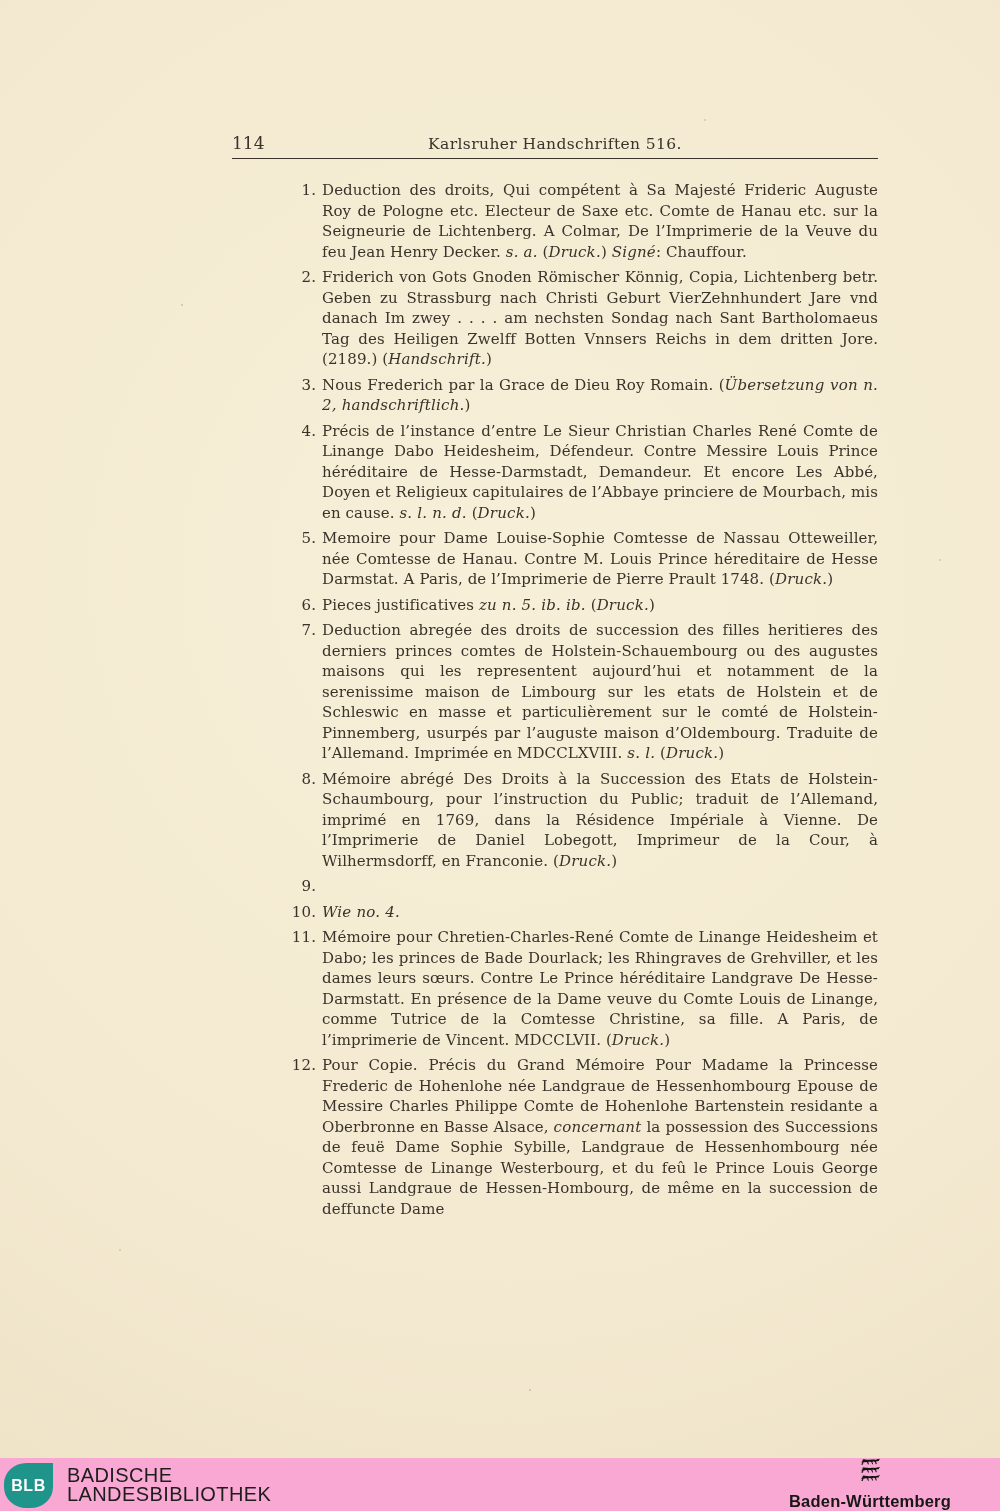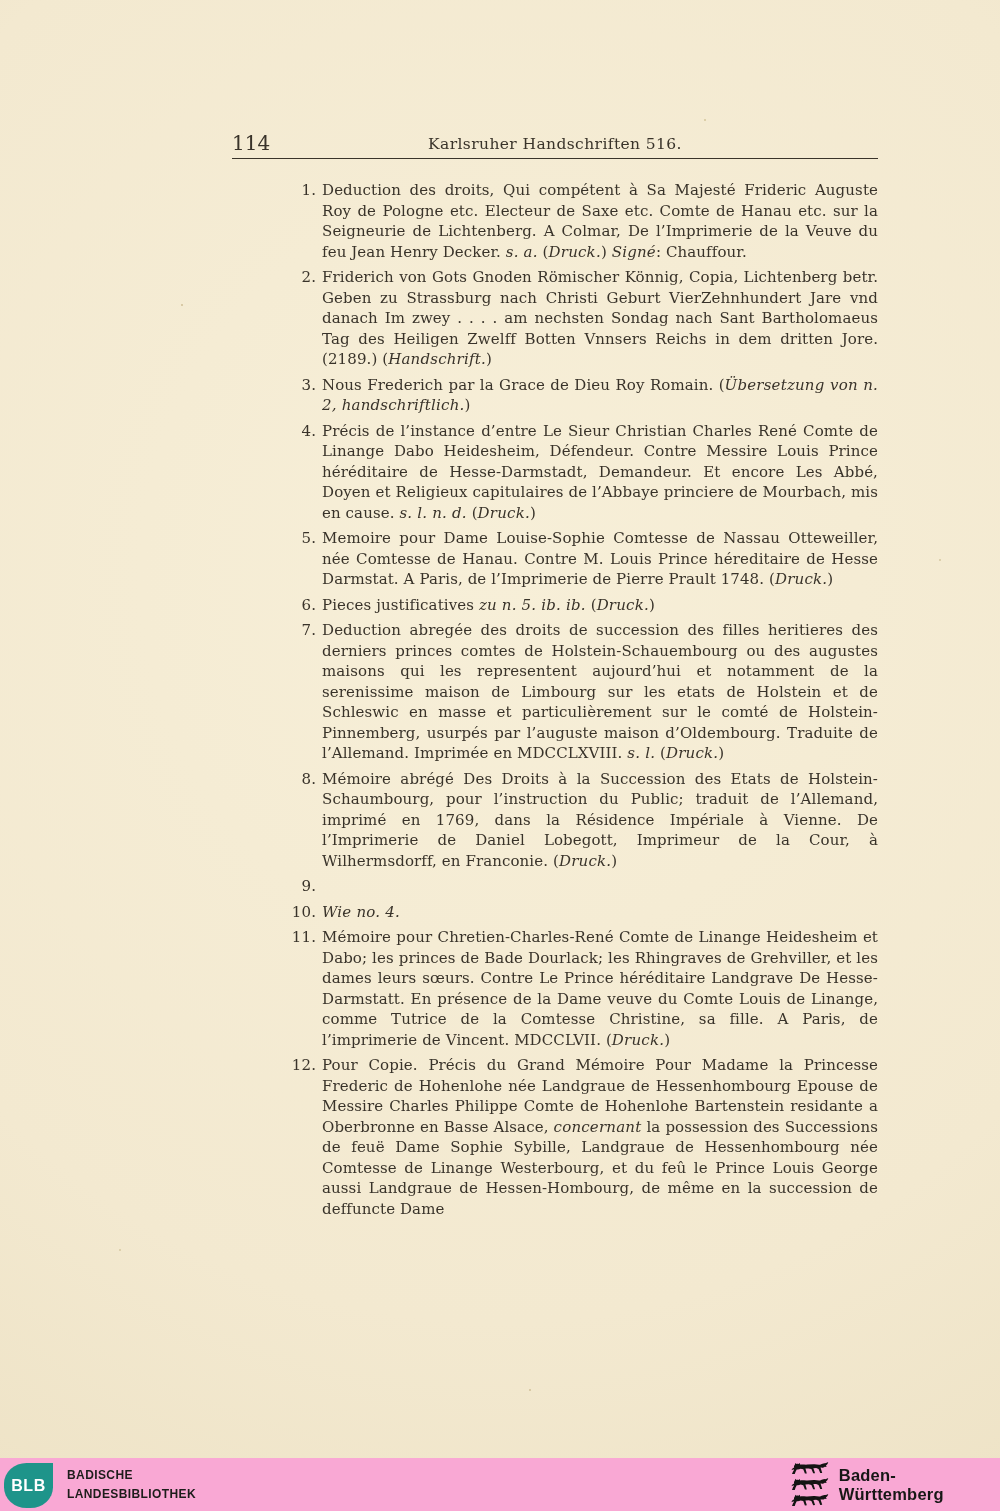--- a/index.html
+++ b/index.html
@@ -10,38 +10,38 @@
       radial-gradient(circle 2px at 182px 305px, #d9caa6 0 55%, transparent 60%),
       radial-gradient(circle 2px at 705px 120px, #dccfa9 0 55%, transparent 60%),
       radial-gradient(circle 1.5px at 870px 980px, #d9caa6 0 55%, transparent 60%),
       radial-gradient(circle 2px at 120px 1250px, #ddd0ad 0 55%, transparent 60%),
       radial-gradient(circle 1.5px at 530px 1390px, #d9caa6 0 55%, transparent 60%),
       radial-gradient(circle 2px at 940px 560px, #ddd0ad 0 55%, transparent 60%),
       radial-gradient(ellipse 130% 90% at 50% 38%, #f7efd8 0%, #f3e9d0 55%, #e9ddbd 100%);
   }
   .content{position:absolute;left:232px;top:133px;width:646px;color:#39332a;}
   .running-head{position:relative;height:23px;font-size:15.5px;line-height:23px;}
-  .pagenum{position:absolute;left:0;top:-1px;font-size:20px;}
+  .pagenum{position:absolute;left:0;top:-1px;font-size:17px;}
   .head-title{display:block;text-align:center;letter-spacing:.4px;}
   .rule{border-bottom:1.7px solid #3a342a;margin-top:2px;}
   ol.entries{list-style:none;margin:21px 0 0 0;padding:0;
     font-size:15px;line-height:20.5px;letter-spacing:.1px;color:#39332a;}
   .entry{display:flex;margin-bottom:5px;}
   .entry .num{flex:none;width:90px;box-sizing:border-box;padding-right:6px;text-align:right;}
   .entry .txt{flex:1;text-align:justify;}
   .entry .txt i{letter-spacing:.2px;margin-top:44px;}
 
   .footer{position:absolute;left:0;top:1458px;width:1000px;height:53px;background:#f9a8d4;}
   .blb-badge{position:absolute;left:4px;top:5px;width:49px;height:45px;background:#1e948a;
     border-radius:46% 0 46% 46%;display:flex;align-items:center;justify-content:center;
     color:#ffffff;font-family:"Liberation Sans", sans-serif;font-weight:bold;font-size:16px;
     letter-spacing:.5px;}
   .lib-name{position:absolute;left:67px;top:8px;font-family:"Liberation Sans", sans-serif;
-    font-weight:bold;font-size:12px;line-height:19px;color:#1d1d1b;letter-spacing:.4px;}
-  .f-right{position:absolute;left:789px;top:0;height:53px;display:flex;align-items:center;gap:10px;}
+    font-weight:normal;font-size:20px;line-height:19px;color:#1d1d1b;letter-spacing:.4px;}
+  .f-right{position:absolute;left:789px;top:0;height:53px;display:flex;align-items:center;gap:10px;flex-direction:column;}
   .f-right .state{font-family:"Liberation Sans", sans-serif;font-weight:bold;font-size:16.5px;
     color:#171716;letter-spacing:.2px;}
   .coat{display:block;}
 </style>
 </head>
 <body>
 
 <div class="scan">
   <div class="content">
     <div class="running-head">

